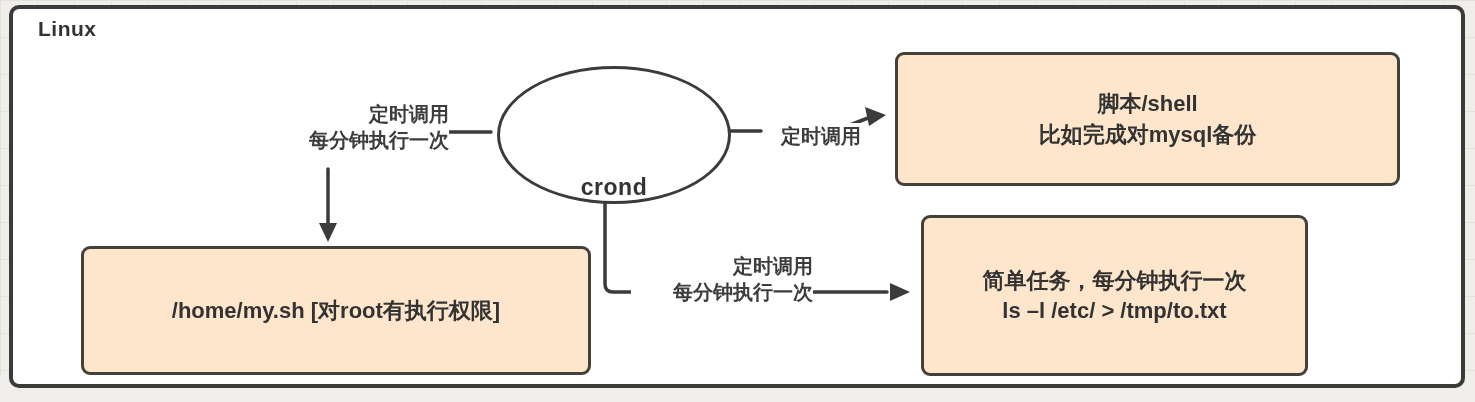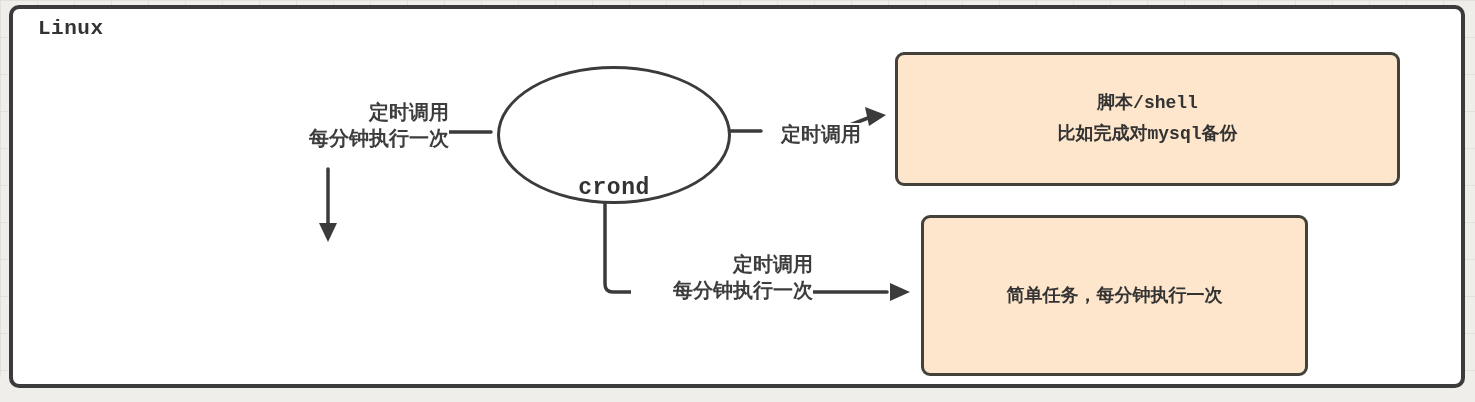--- a/index.html
+++ b/index.html
@@ -10,21 +10,20 @@
   }
   .stage {
     position: relative;
     width: 1475px;
     height: 377px;
     background-color: #efeeea;
     background-image:
       linear-gradient(to right, #e2e0db 1px, transparent 1px),
       linear-gradient(to bottom, #e2e0db 1px, transparent 1px);
     background-size: 37px 37px;
-    font-family: Liberation Mono, monospace;
   }
   .outer-box {
     position: absolute;
     left: 9px; top: 5px;
     width: 1456px; height: 383px;
     background: #ffffff;
     border: 4px solid #3b3b3b;
     border-radius: 10px;
   }
   .outer-label {
@@ -46,21 +45,21 @@
     background: #fde6cb;
     border: 3px solid #44403a;
     border-radius: 9px;
     display: flex;
     flex-direction: column;
     align-items: center;
     justify-content: center;
     text-align: center;
     color: #333333;
     font-weight: bold;
-    font-size: 18px;
+    font-size: 22px;
     line-height: 31px;
   }
   .box-script { left: 882px; top: 43px;  width: 505px; height: 134px; }
   .box-file   { left: 68px;  top: 237px; width: 510px; height: 129px; font-size: 22px; }
   .box-task   { left: 908px; top: 206px; width: 387px; height: 161px; line-height: 30px; }
   .ellipse-node {
     position: absolute;
     left: 484px; top: 57px;
     width: 234px; height: 138px;
     background: #ffffff;
@@ -117,23 +116,27 @@
 
     <div class="ellipse-node">
       <span>crond</span>
     </div>
 
     <div class="node-box box-script">
       <span>脚本/shell</span>
       <span>比如完成对mysql备份</span>
     </div>
 
+    <div class="node-box box-file">
+      <span>/home/my.sh [对root有执行权限]</span>
+    </div>
 
     <div class="node-box box-task">
       <span>简单任务，每分钟执行一次</span>
+      <span>ls –l  /etc/ &gt; /tmp/to.txt</span>
     </div>
 
     <div class="edge-label label-left">
       <div>定时调用</div>
       <div>每分钟执行一次</div>
     </div>
 
     <div class="edge-label label-right">
       <div>定时调用</div>
     </div>

